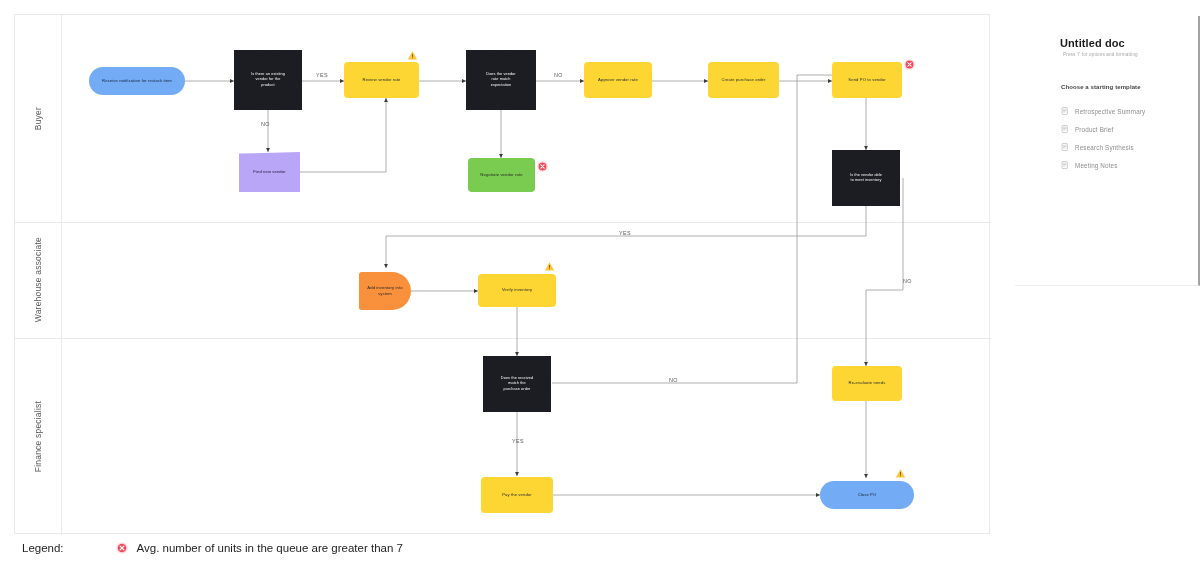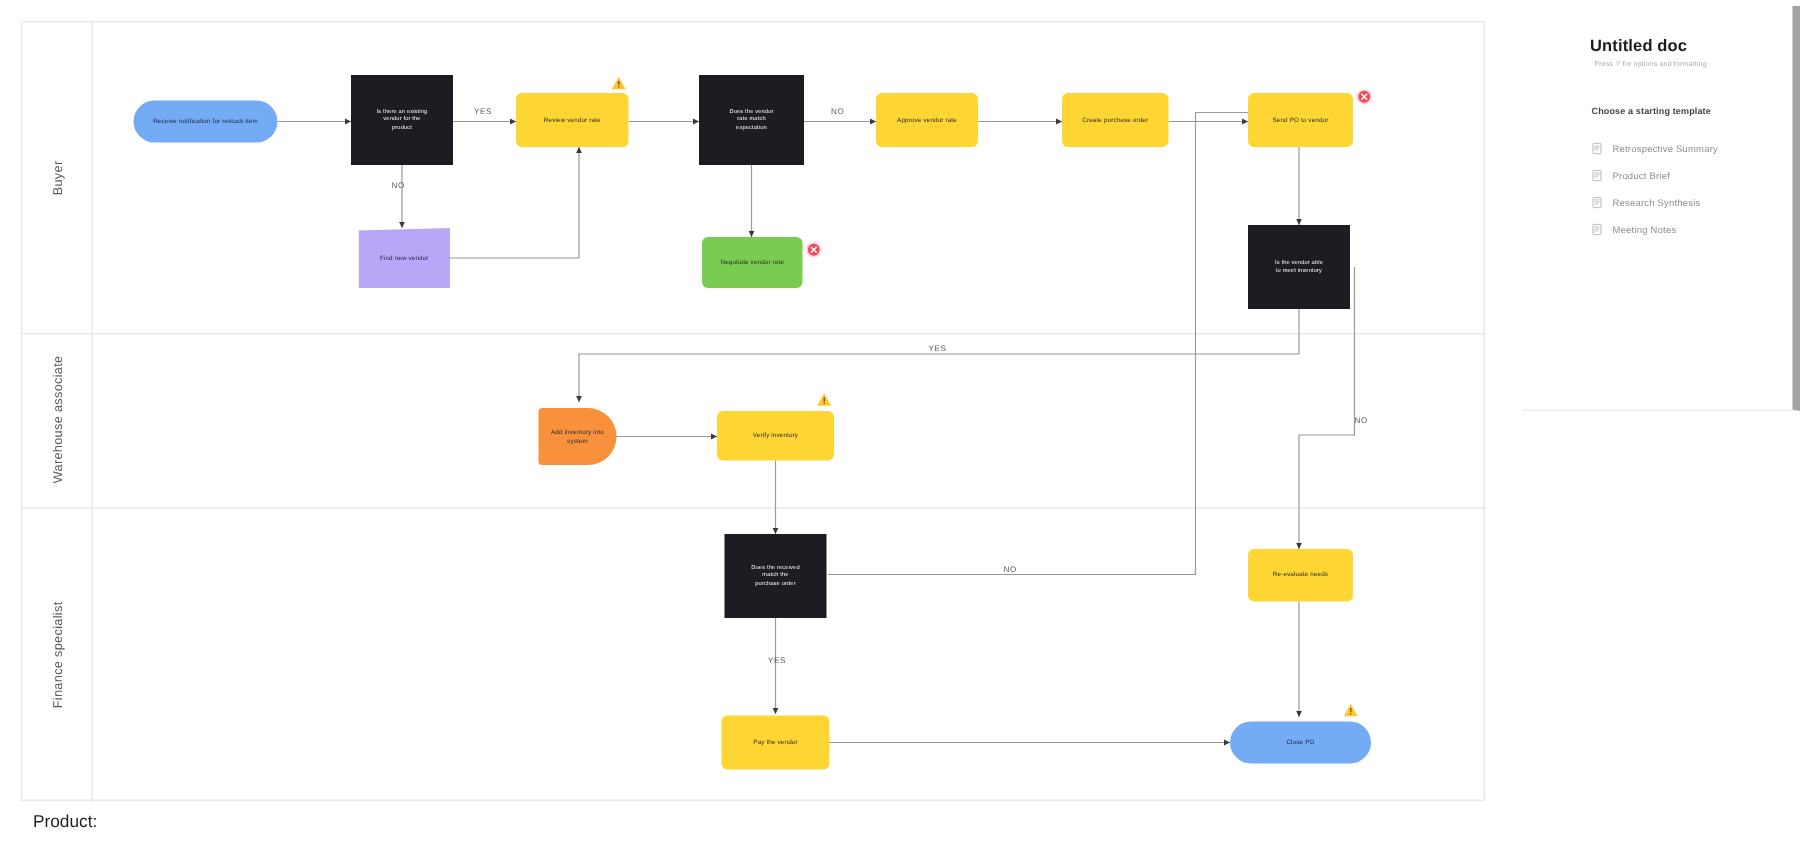--- a/index.html
+++ b/index.html
@@ -45,21 +45,21 @@
 
   
   .legend{position:absolute;left:22px;top:542px;display:flex;align-items:center;gap:9px;font-size:11.5px;color:#1f1f1f;}
   .legend .lg-title{font-size:11.5px;}
   .legend .lg-item{display:flex;align-items:center;gap:9px;}
   .legend .lg-gap{width:34px;}
   .legend svg{width:12px;height:12px;display:block;}
 
   
   .panel{position:absolute;left:1015px;top:0;width:185px;height:570px;background:#fff;}
-  .panel-inner{position:absolute;left:0;top:4px;width:185px;height:270px;border-right:5px solid #a3a3a3;border-bottom:1px solid #ececec;box-sizing:border-box;}
+  .panel-inner{position:absolute;left:0;top:16px;width:185px;height:270px;border-right:2px solid #a3a3a3;border-bottom:1px solid #ececec;box-sizing:border-box;}
   .doc-title{position:absolute;left:45px;top:21px;font-size:11px;font-weight:bold;color:#1c1c1c;letter-spacing:.1px;}
   .doc-sub{position:absolute;left:48px;top:36px;font-size:4.6px;color:#a8a8a8;letter-spacing:.15px;}
   .tpl-head{position:absolute;left:46px;top:68px;font-size:6px;font-weight:bold;color:#444;letter-spacing:.1px;}
   .tpl-list{position:absolute;left:46px;top:86px;width:130px;}
   .tpl-item{display:flex;align-items:center;gap:6px;height:18px;}
   .tpl-item .tlabel{font-size:6.3px;color:#8e8e8e;letter-spacing:.15px;}
   .tpl-icon svg{width:8px;height:8px;display:block;}
 </style>
 </head>
 <body>
@@ -238,22 +238,29 @@
 
     <div class="badge" style="left:895px;top:468px">
       <svg viewBox="0 0 12 12">
         <path d="M6 1.3 L11.1 10.3 L0.9 10.3 Z" fill="#ffc634"></path>
         <rect x="5.5" y="4.3" width="1" height="3.1" fill="#7a5a00"></rect>
         <rect x="5.5" y="8.1" width="1" height="1" fill="#7a5a00"></rect>
       </svg>
     </div>
 
     <div class="legend">
-      <span class="lg-title">Product:</span>
+      <span class="lg-title">Legend:</span>
       <span class="lg-gap"></span>
+      <span class="lg-item">
+        <svg viewBox="0 0 12 12">
+          <circle cx="6" cy="6" r="5" fill="#f2495c" stroke="#ffdde1" stroke-width="1.4"></circle>
+          <path d="M4.1 4.1 L7.9 7.9 M7.9 4.1 L4.1 7.9" stroke="#fff" stroke-width="1.2" stroke-linecap="round"></path>
+        </svg>
+        <span>Avg. number of units in the queue are greater than 7</span>
+      </span>
     </div>
 
   </div>
 
   <div class="panel">
     <div class="panel-inner">
 
       <div class="doc-title">Untitled doc</div>
       <div class="doc-sub">Press '/' for options and formatting</div>
       <div class="tpl-head">Choose a starting template</div>

